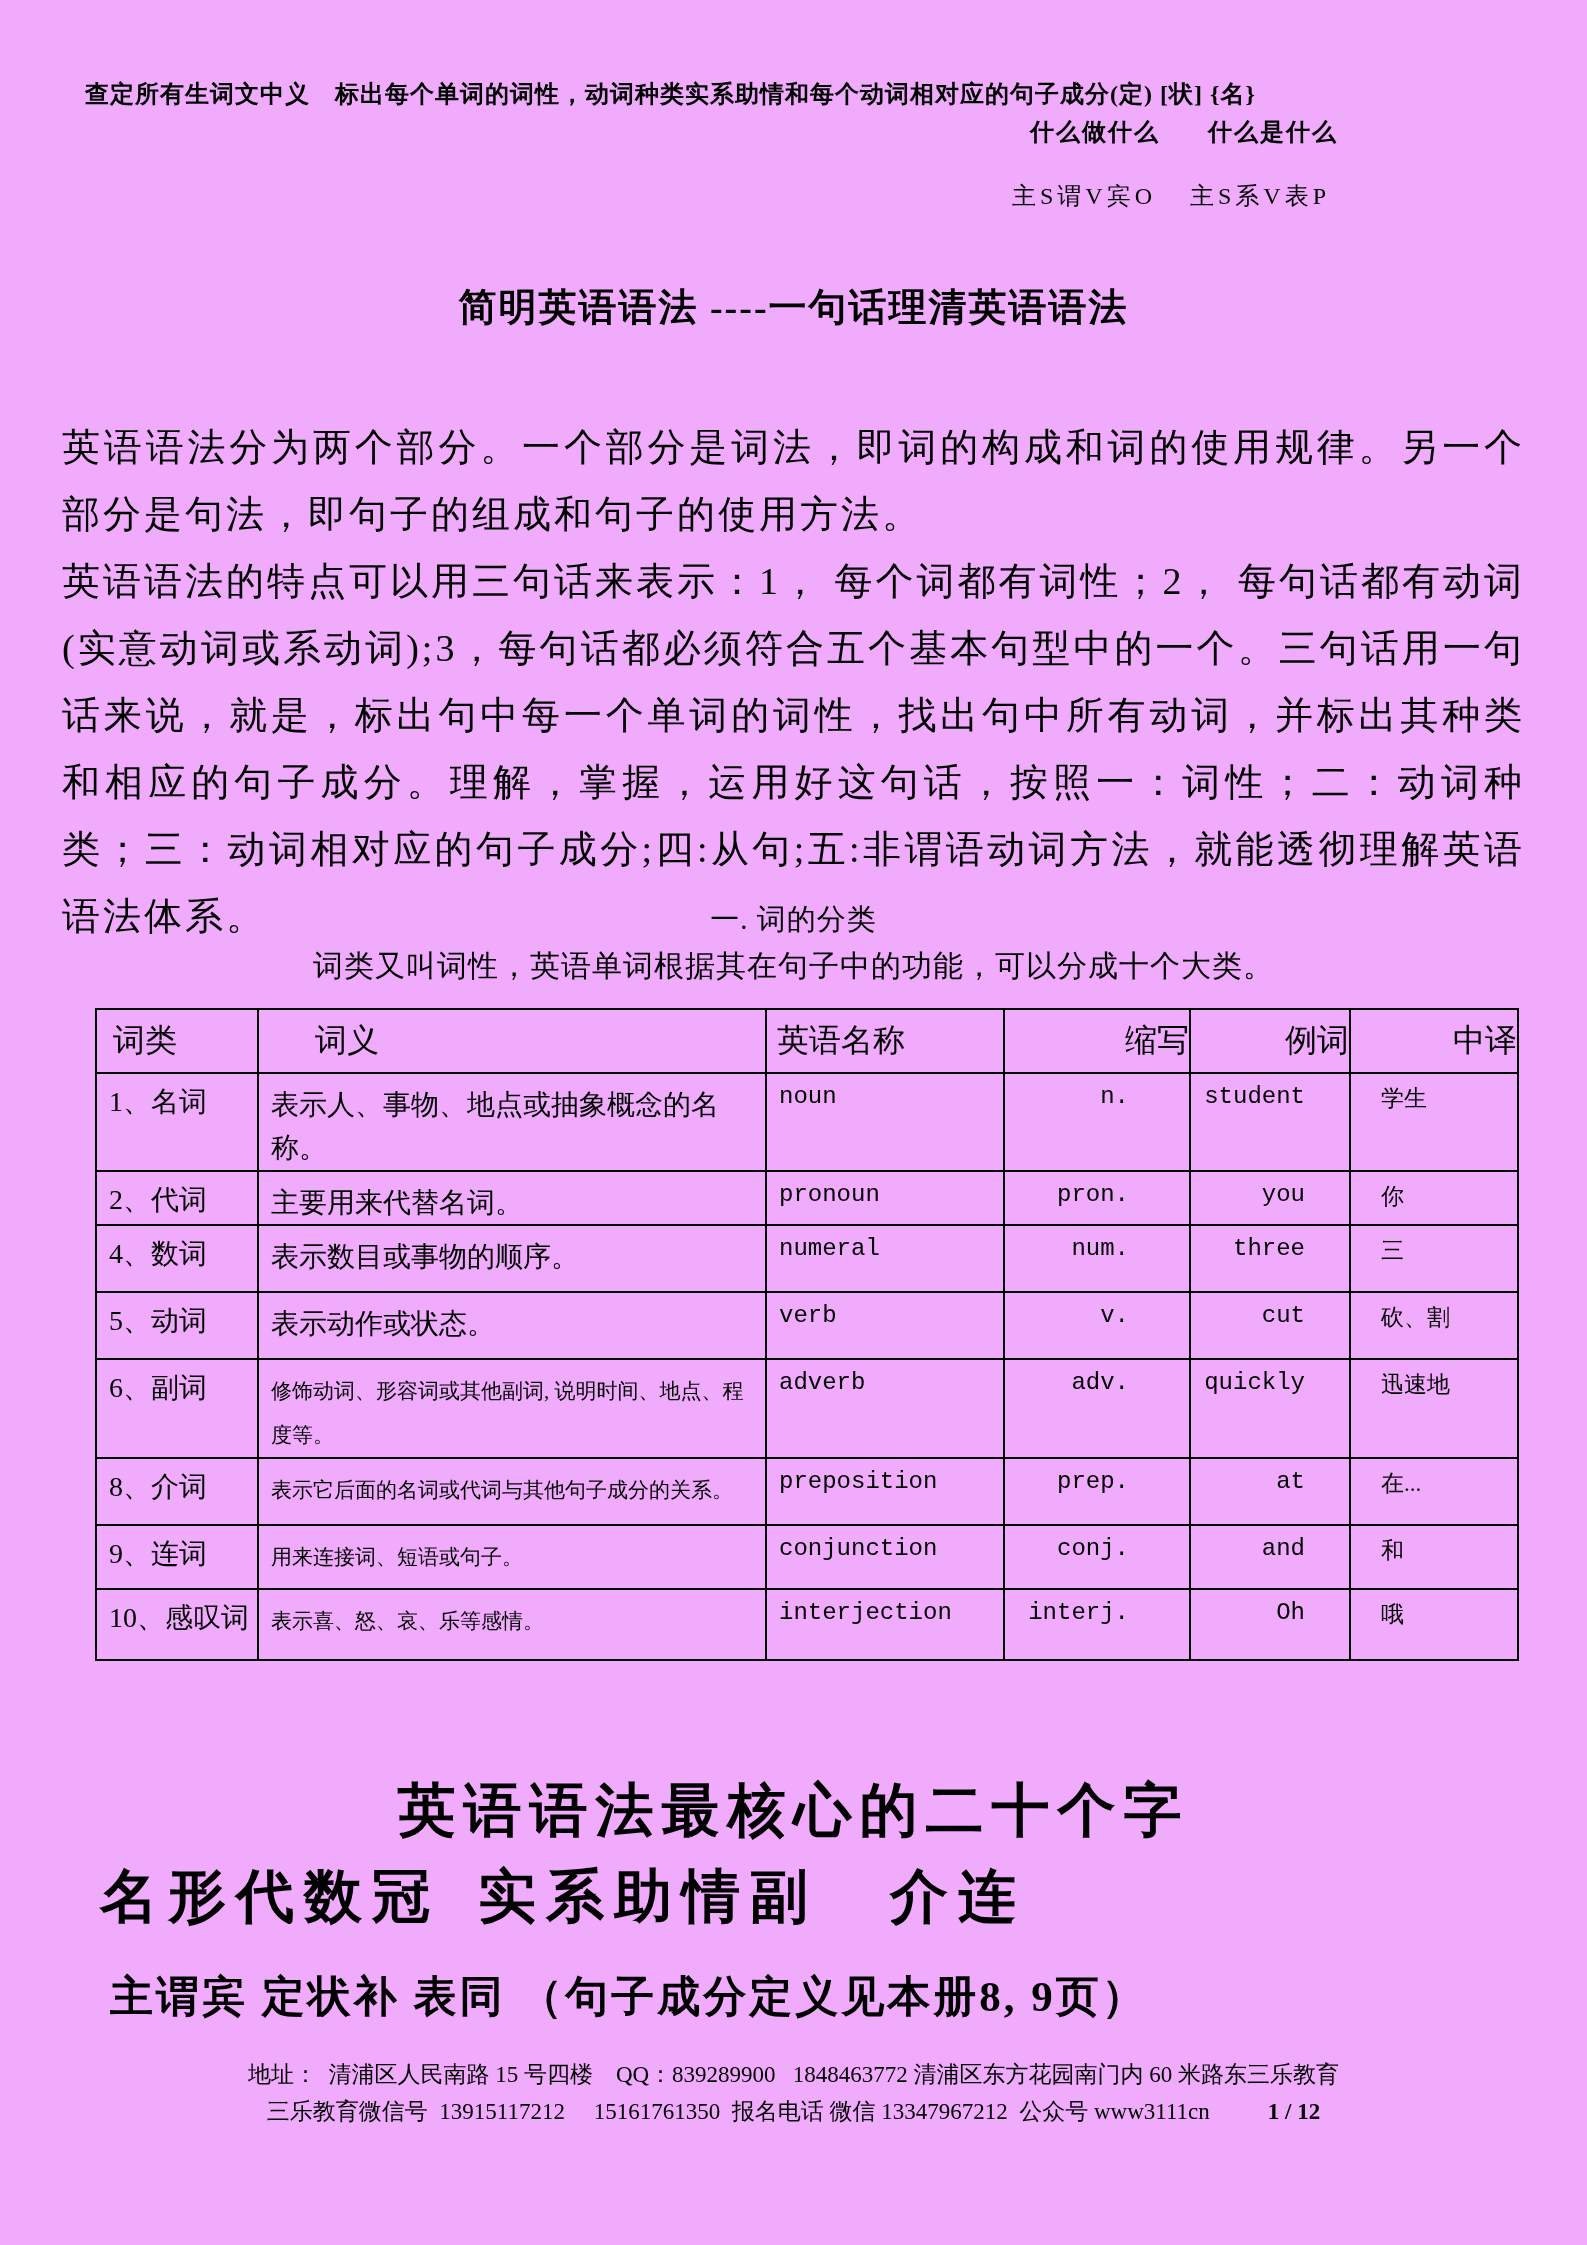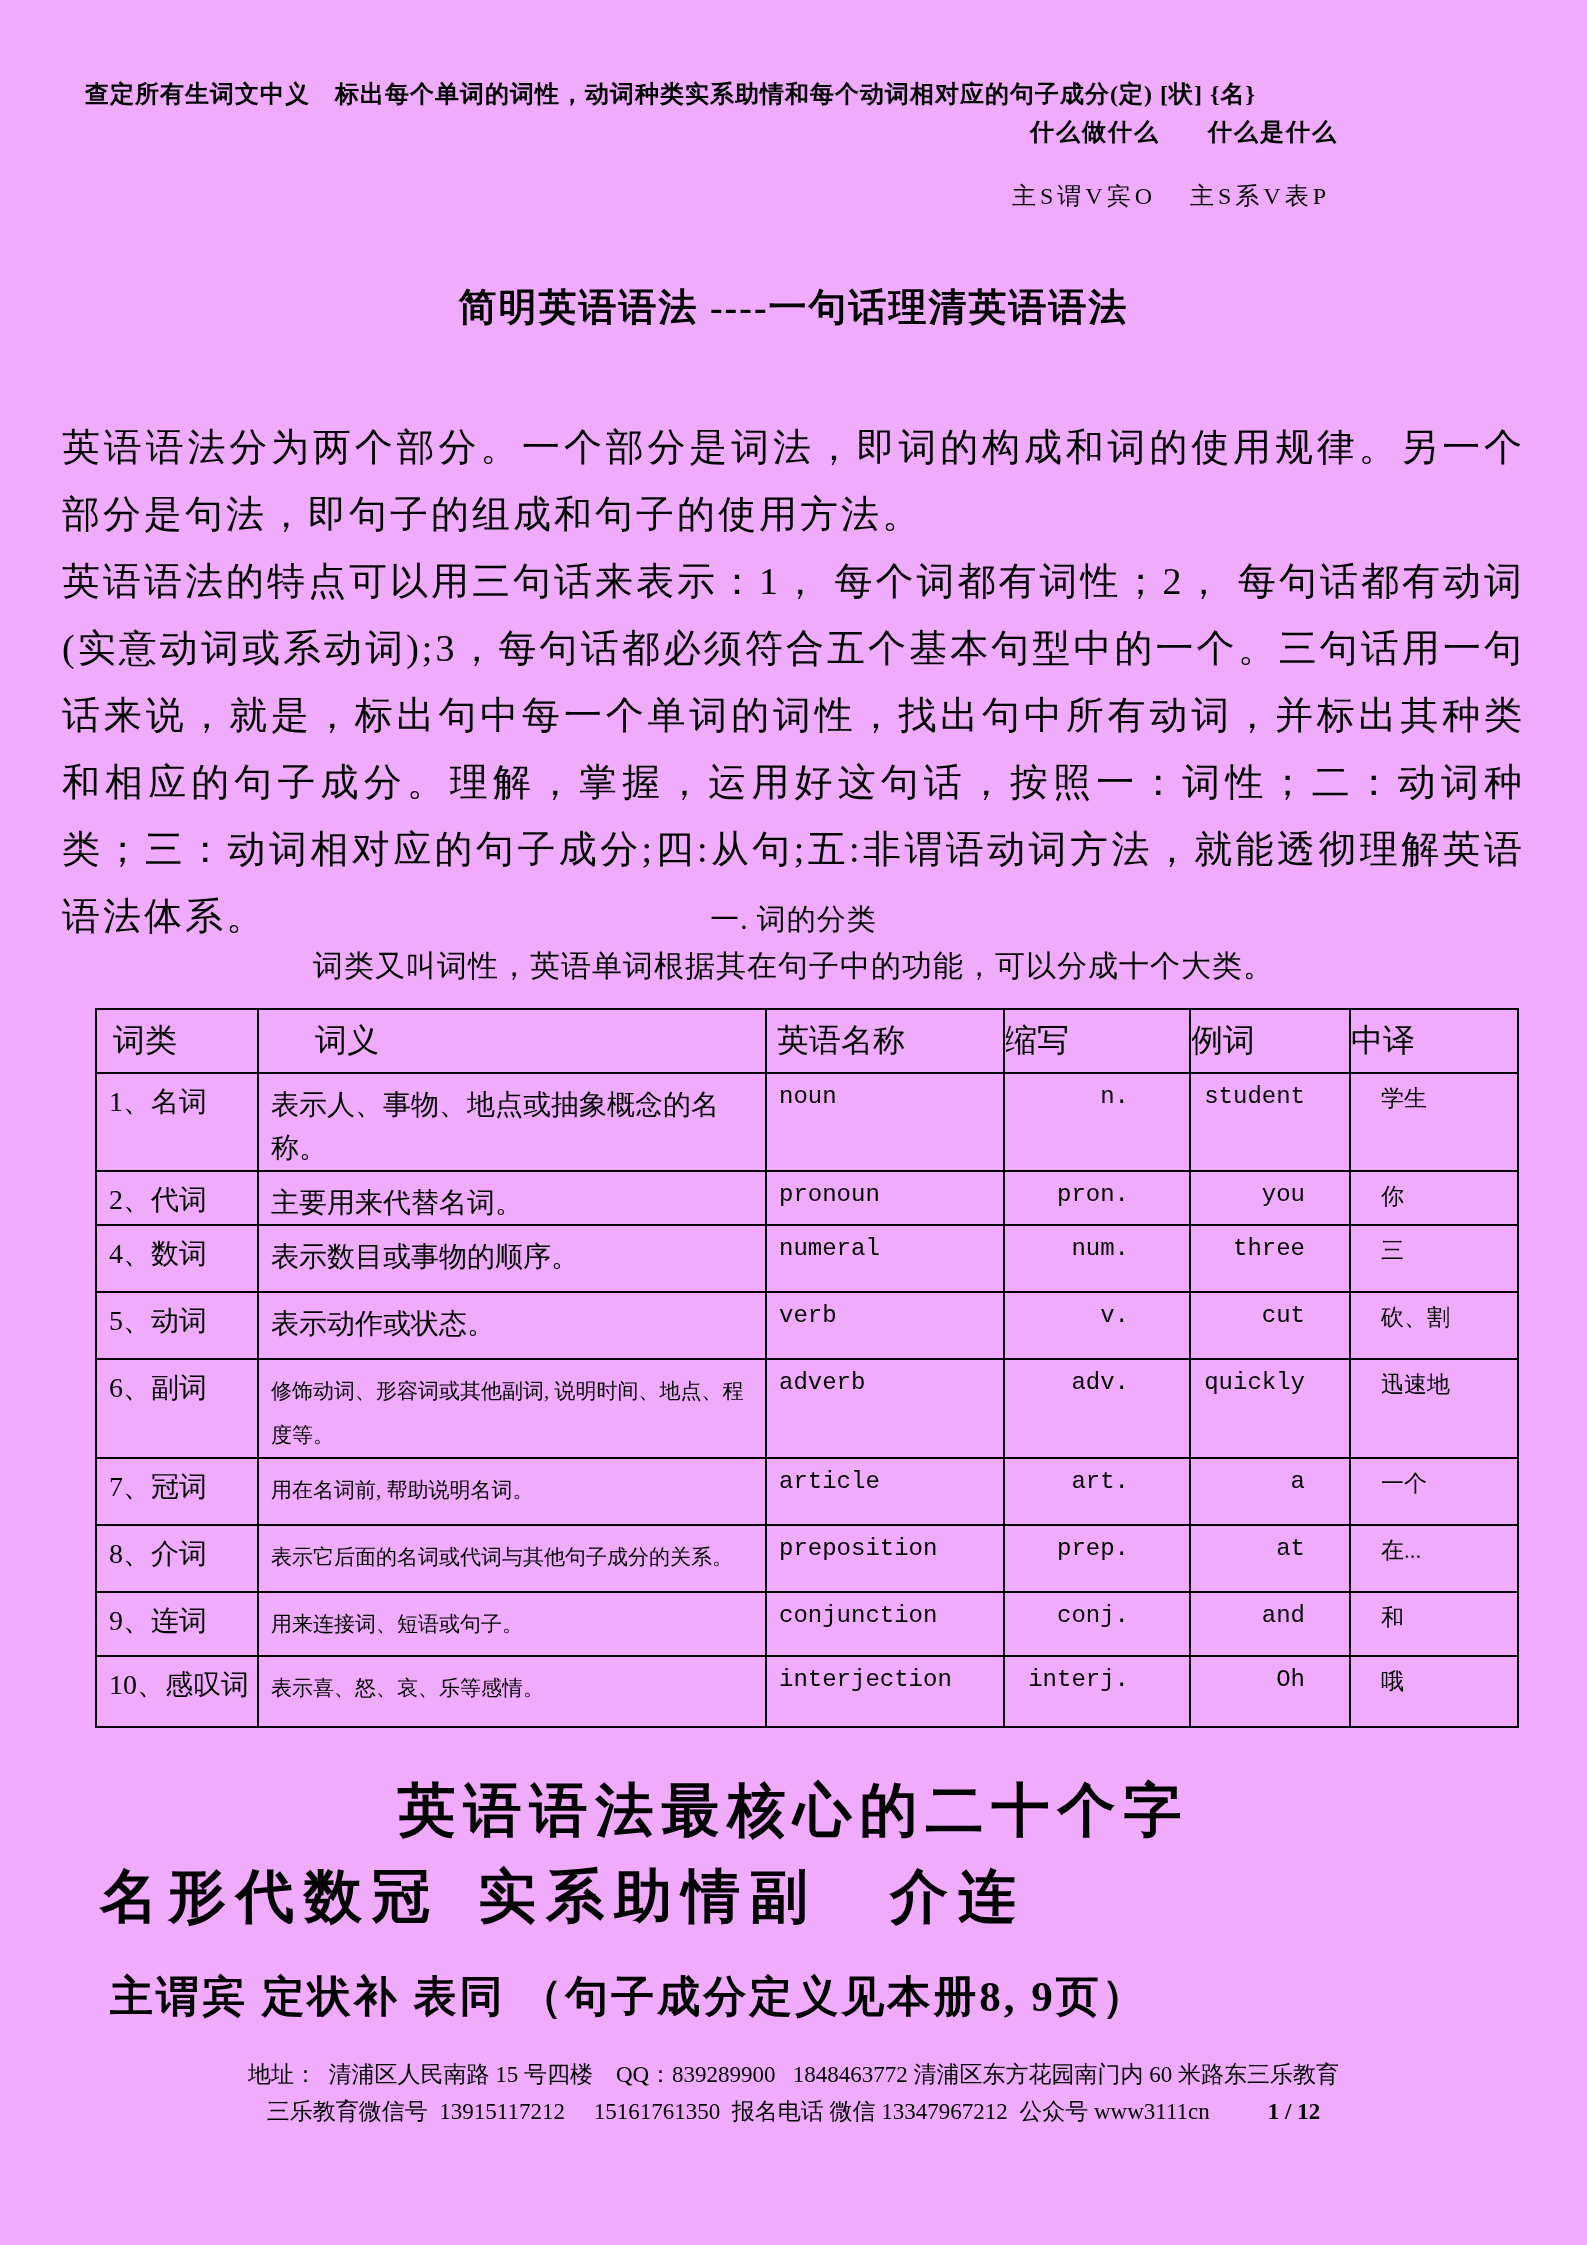--- a/index.html
+++ b/index.html
@@ -71,21 +71,21 @@
     border: 2px solid #000;
     vertical-align: top;
     padding-top: 9px;
     font-weight: normal;
     overflow: hidden;
   }
   table.pos th { font-size: 32px; }
   th.th-cat  { text-align: left; padding-left: 16px; }
   th.th-mean { text-align: left; padding-left: 56px; }
   th.th-en   { text-align: left; padding-left: 10px; }
-  th.th-abbr, th.th-ex, th.th-cn { text-align: left; border-radius: 8px; }
+  th.th-abbr, th.th-ex, th.th-cn { text-align: right; border-radius: 8px; }
   td.cat  { font-size: 28px; text-align: left; padding-left: 12px; }
   td.meaning { font-size: 28px; text-align: left; padding-left: 12px; padding-right: 6px; line-height: 1.55; }
   td.meaning.sm { font-size: 21px; line-height: 2.1; }
   td.en   { font-family: "Liberation Mono", "DejaVu Sans Mono", monospace; font-size: 24px; text-align: left; padding-left: 12px; }
   td.abbr { font-family: "Liberation Mono", "DejaVu Sans Mono", monospace; font-size: 24px; text-align: right; padding-right: 60px; }
   td.ex   { font-family: "Liberation Mono", "DejaVu Sans Mono", monospace; font-size: 24px; text-align: right; padding-right: 44px; }
   td.cn   { font-size: 23px; text-align: left; padding-left: 30px; padding-top: 12px; }
 
   
   .core-h {
@@ -187,28 +187,20 @@
     </tr>
     <tr style="height:82px">
       <td class="cat">6、副词</td>
       <td class="meaning sm">修饰动词、形容词或其他副词, 说明时间、地点、程度等。</td>
       <td class="en">adverb</td>
       <td class="abbr">adv.</td>
       <td class="ex">quickly</td>
       <td class="cn">迅速地</td>
     </tr>
     <tr style="height:67px">
-      <td class="cat">7、冠词</td>
-      <td class="meaning sm">用在名词前, 帮助说明名词。</td>
-      <td class="en">article</td>
-      <td class="abbr">art.</td>
-      <td class="ex">a</td>
-      <td class="cn">一个</td>
-    </tr>
-    <tr style="height:67px">
       <td class="cat">8、介词</td>
       <td class="meaning sm">表示它后面的名词或代词与其他句子成分的关系。</td>
       <td class="en">preposition</td>
       <td class="abbr">prep.</td>
       <td class="ex">at</td>
       <td class="cn">在...</td>
     </tr>
     <tr style="height:64px">
       <td class="cat">9、连词</td>
       <td class="meaning sm">用来连接词、短语或句子。</td>

